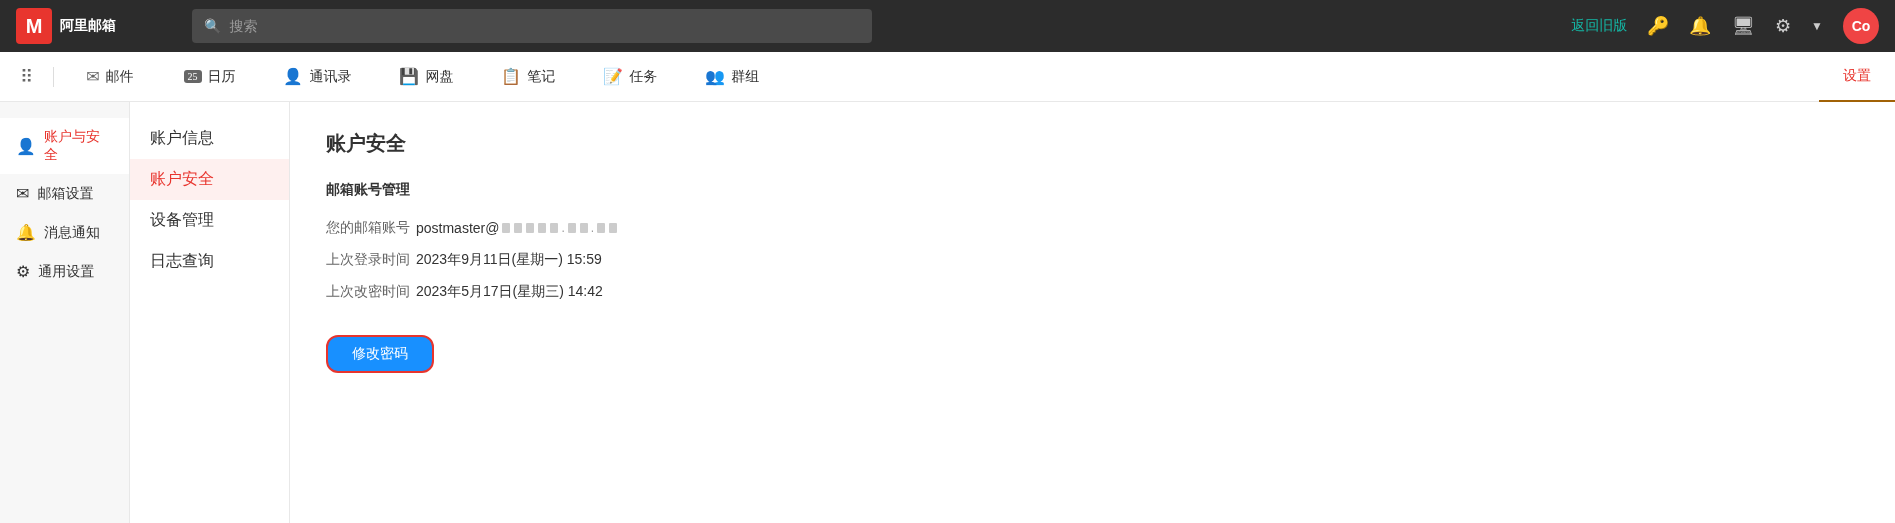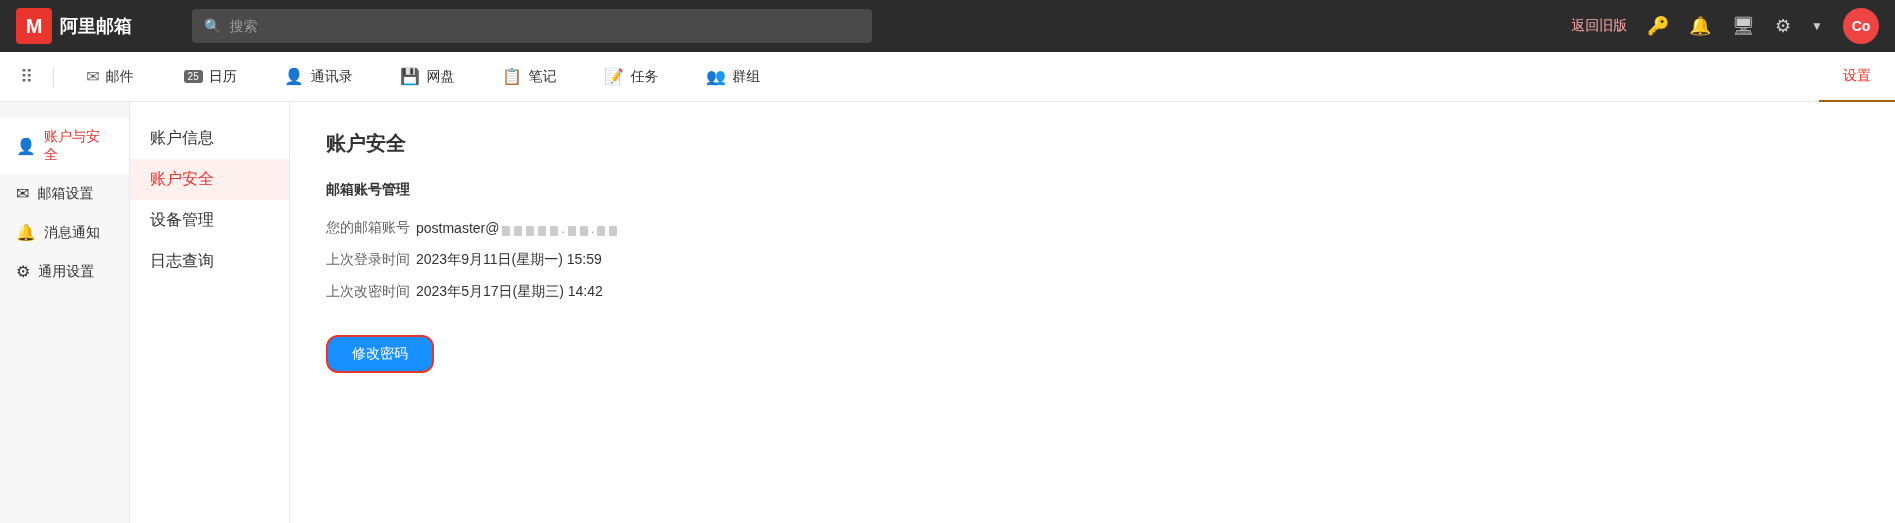--- a/index.html
+++ b/index.html
@@ -27,21 +27,21 @@
       border-radius: 4px;
       display: flex;
       align-items: center;
       justify-content: center;
       color: #fff;
       font-size: 20px;
       font-weight: bold;
     }
     .logo-text {
       color: #fff;
-      font-size: 18px;
+      font-size: 14px;
       font-weight: bold;
     }
     .search-bar {
       flex: 1;
       max-width: 680px;
       background: #4a4a4a;
       border-radius: 4px;
       display: flex;
       align-items: center;
       padding: 0 12px;
@@ -57,21 +57,21 @@
       width: 100%;
     }
     .search-bar input::placeholder { color: #999; }
     .header-right {
       margin-left: auto;
       display: flex;
       align-items: center;
       gap: 20px;
     }
     .header-btn {
-      color: #fca5a5;
+      color: #14b8a6;
       font-size: 14px;
       cursor: pointer;
       display: flex;
       align-items: center;
       gap: 4px;
     }
     .header-icon {
       color: #ccc;
       font-size: 18px;
       cursor: pointer;
@@ -123,20 +123,21 @@
       white-space: nowrap;
     }
     .nav-item-icon { font-size: 16px; color: #666; }
     .nav-badge {
       background: #666;
       color: #fff;
       font-size: 10px;
       padding: 1px 4px;
       border-radius: 3px;
       margin-left: 2px;
+      font-family: Liberation Serif, serif;
     }
     .nav-settings {
       margin-left: auto;
       padding: 0 24px;
       height: 50px;
       display: flex;
       align-items: center;
       font-size: 14px;
       color: #333;
       cursor: pointer;
@@ -219,21 +220,21 @@
     .info-label {
       width: 90px;
       color: #666;
       flex-shrink: 0;
     }
     .info-value {
       color: #333;
     }
     .email-masked {
       display: inline-flex;
-      align-items: flex-end;
+      align-items: center;
       gap: 2px;
     }
     .mask-block {
       display: inline-block;
       width: 8px;
       height: 10px;
       background: #ccc;
       border-radius: 1px;
       margin: 0 1px;
     }

